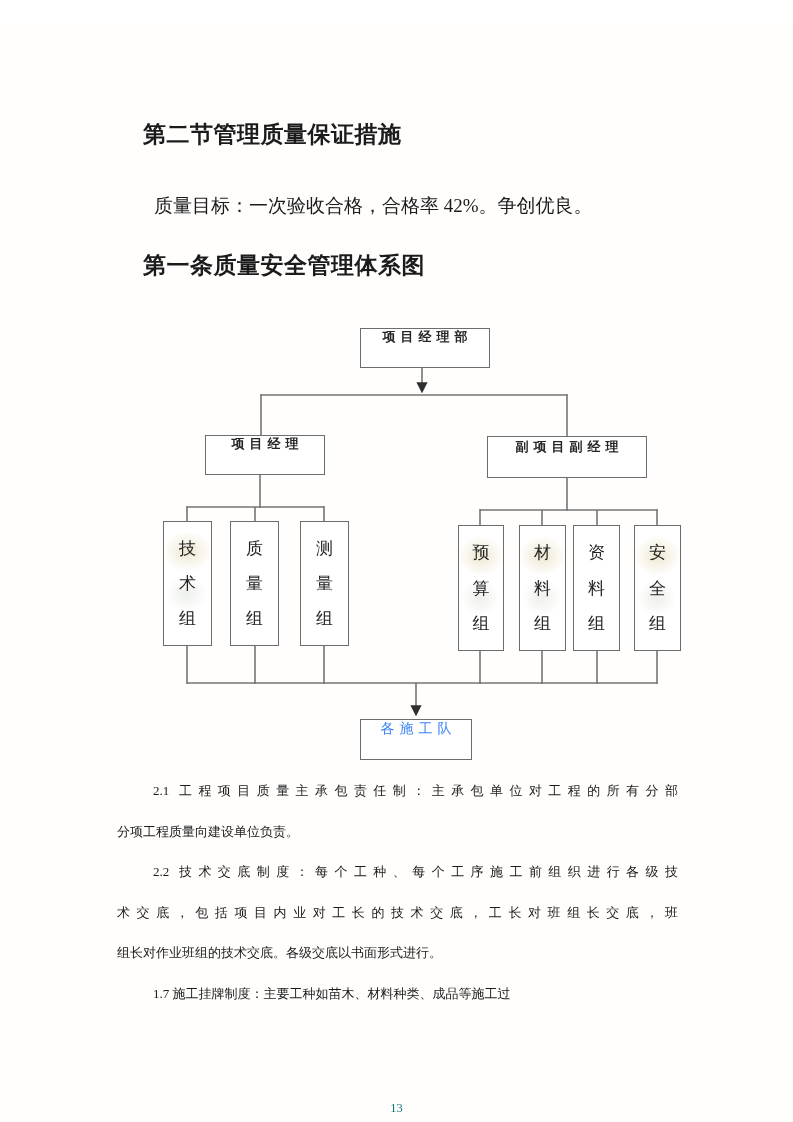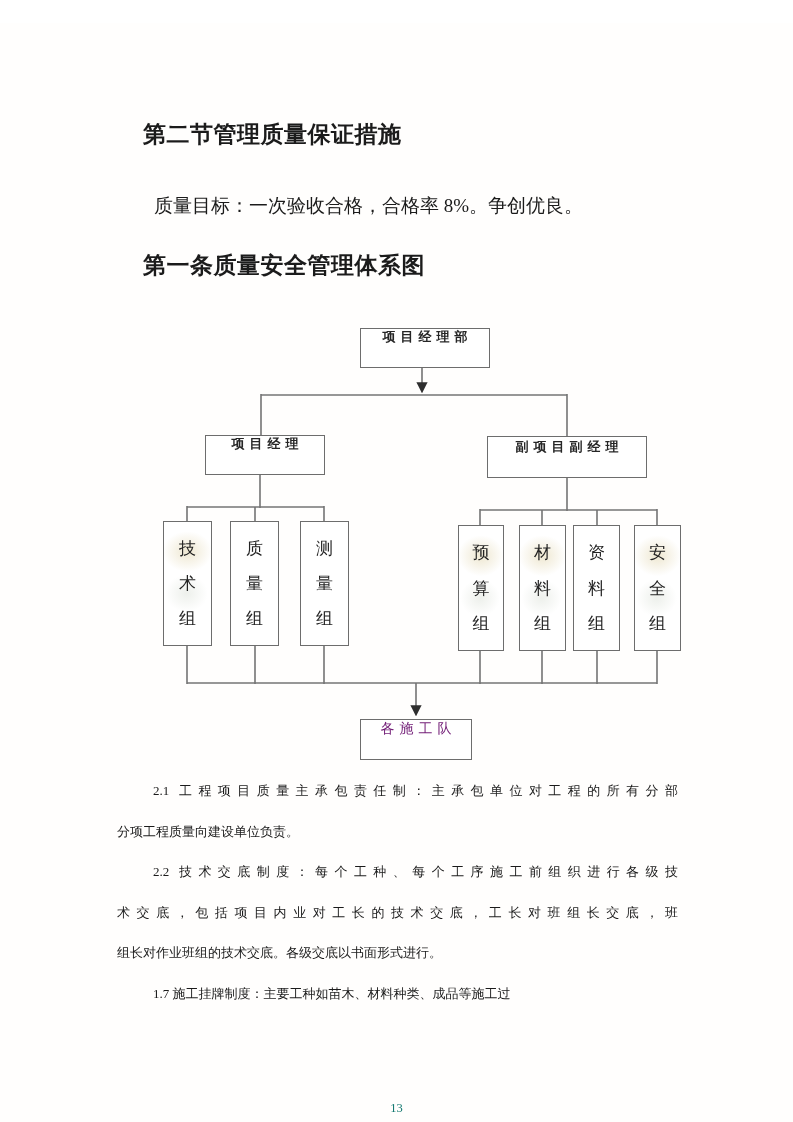--- a/index.html
+++ b/index.html
@@ -27,21 +27,21 @@
   .box {
     position:absolute; background:#fff;
     border:1.6px solid #6d6d6d;
   }
   .hbox {
     display:flex; align-items:flex-end; justify-content:center;
     padding-bottom:21px;
     font-size:13px; font-weight:bold; letter-spacing:5px;
     color:#262626; text-indent:5px; white-space:nowrap;
   }
-  .hbox.light { font-weight:normal; font-size:14px; color:#701a75; }
+  .hbox.light { font-weight:normal; font-size:14px; color:#3b82f6; }
   .gbox {
     display:flex; flex-direction:column; align-items:center;
     justify-content:space-evenly;
     font-size:17px; color:#232323;
   }
   .gbox span { line-height:1; }
   .smudge {
     background:
       radial-gradient(ellipse 70% 22% at 50% 24%, rgba(213,196,140,0.40), rgba(213,196,140,0) 75%),
       radial-gradient(ellipse 60% 20% at 48% 58%, rgba(196,205,190,0.30), rgba(196,205,190,0) 75%),
@@ -57,21 +57,21 @@
     text-align:center; font-size:12.5px; color:#0f766e;
   }
 </style>
 </head>
 <body>
 
 <div class="sheet">
 
   <div class="heading" id="section-heading">第二节管理质量保证措施</div>
 
-  <div class="intro">质量目标：一次验收合格，合格率 8%。争创优良。</div>
+  <div class="intro">质量目标：一次验收合格，合格率 42%。争创优良。</div>
 
   <div class="heading" id="article-heading">第一条质量安全管理体系图</div>
 
   <div>
     <svg class="connectors" width="793" height="760" viewBox="0 0 793 760">
       <defs>
         <marker id="arw" viewBox="0 0 10 10" markerWidth="7" markerHeight="7" refX="7" refY="5" orient="auto">
           <path d="M0,0 L10,5 L0,10 Z" fill="#2e2e2e"></path>
         </marker>
       </defs>

